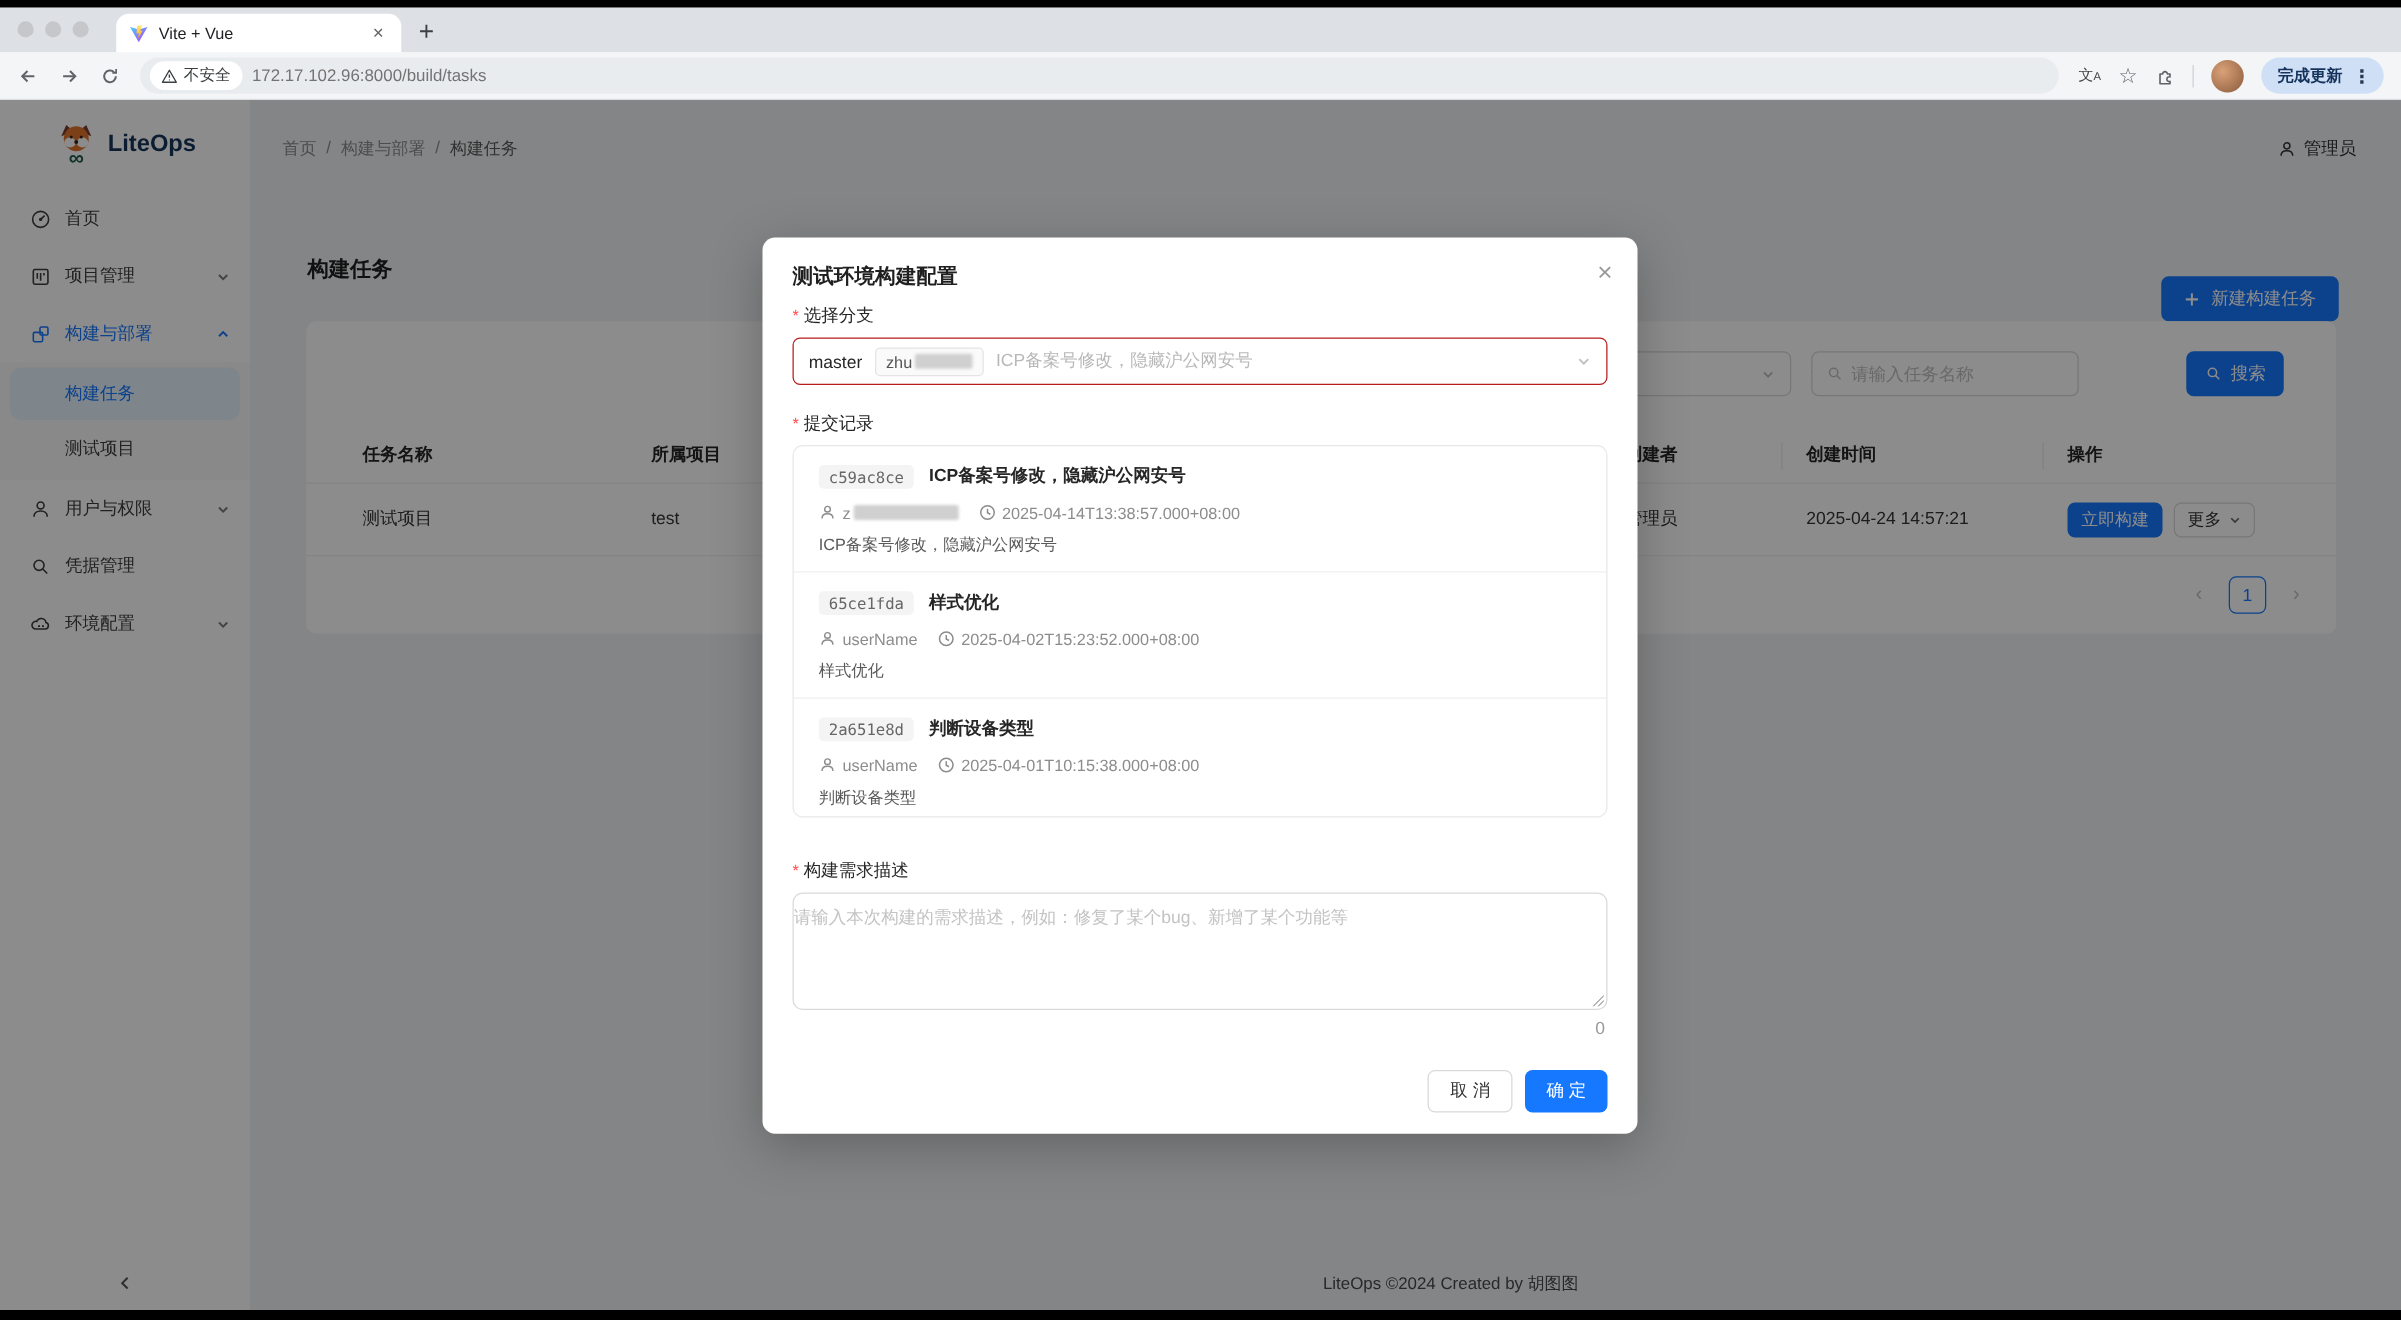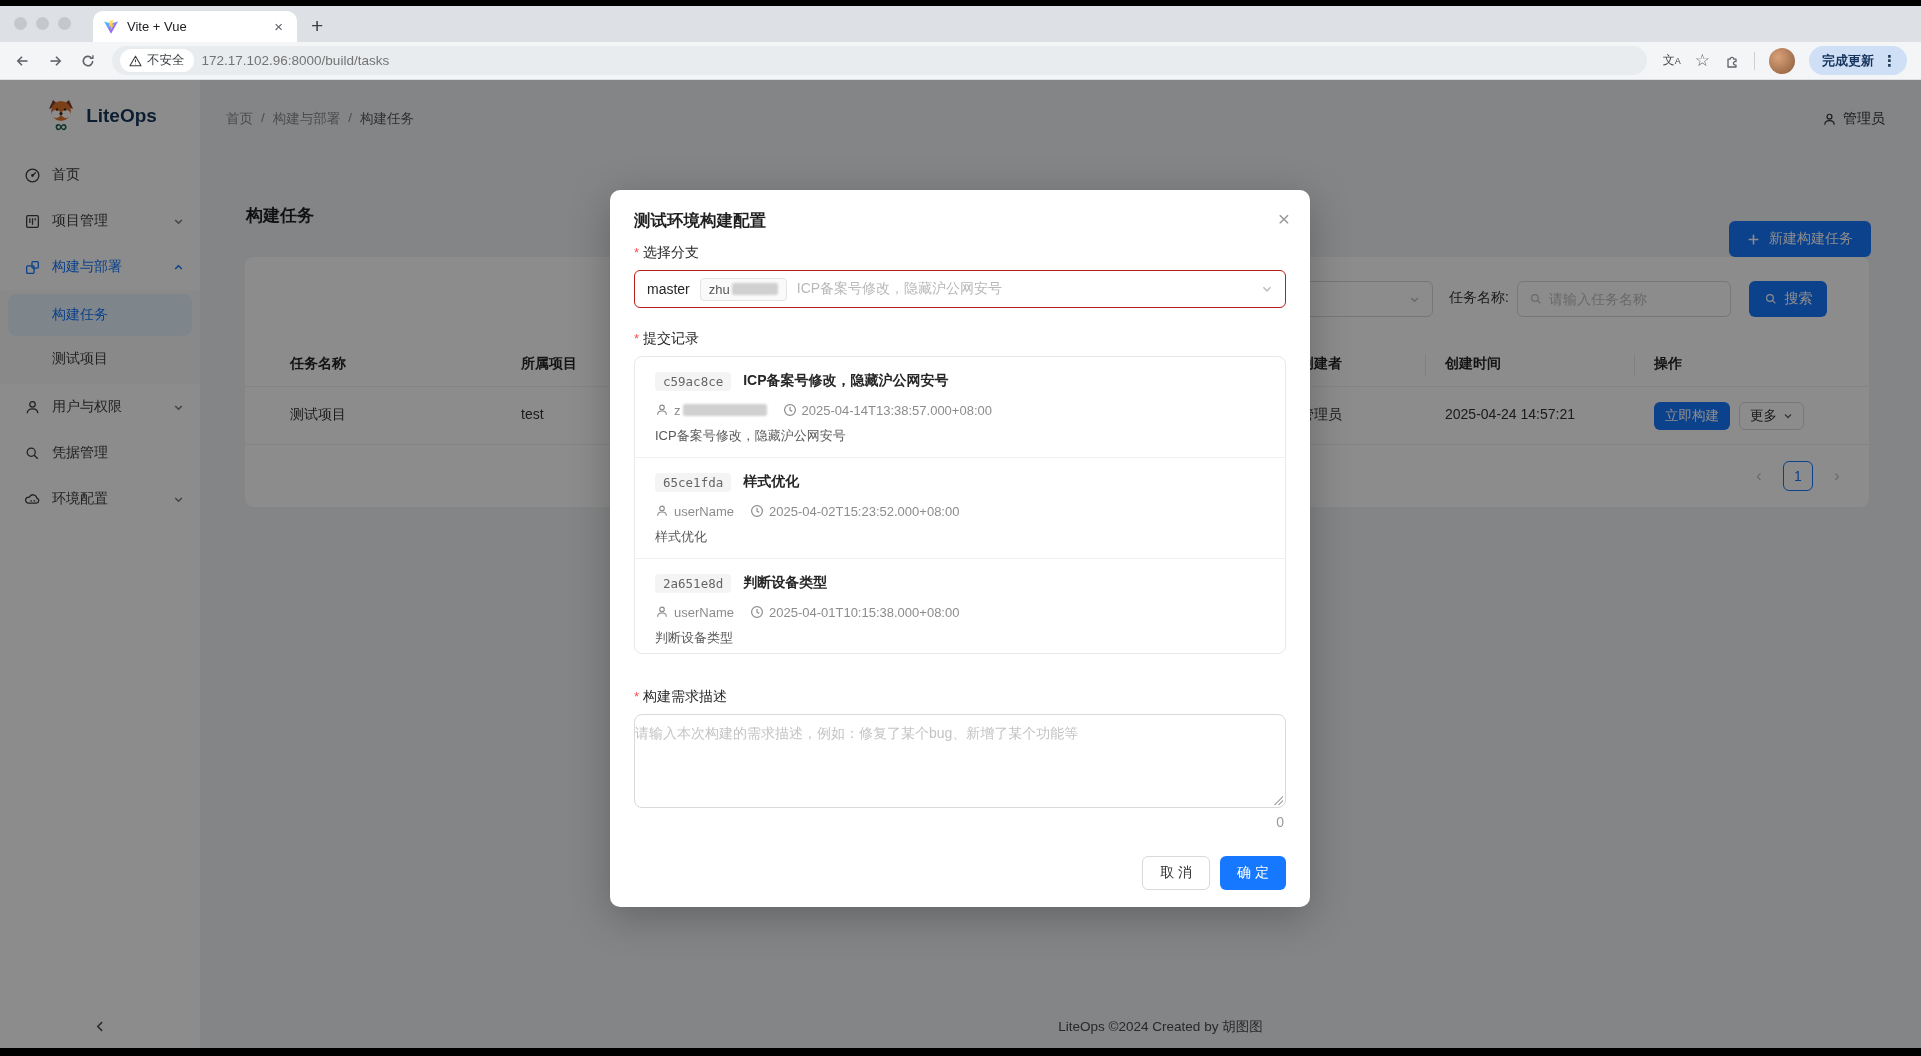--- a/index.html
+++ b/index.html
@@ -12,21 +12,21 @@
   svg { display:block; }
 
   
   .strip-top { position:absolute; top:0; left:0; width:100%; height:6px; background:#000; z-index:40; }
   .strip-bottom { position:absolute; bottom:0; left:0; width:100%; height:8px; background:#000; z-index:40; }
 
   
   .tabbar { position:absolute; top:6px; left:0; right:0; height:36px; background:#dde1e6; display:flex; align-items:flex-end; z-index:5; }
   .traffic { display:flex; gap:9px; margin:0 8px 12px 14px; }
   .traffic span { width:13px; height:13px; border-radius:50%; background:#c5c7ca; }
-  .tab { width:204px; height:31px; background:#fff; border-radius:10px 10px 0 0; display:flex; align-items:center; padding:0 10px; margin-left:14px; }
+  .tab { width:228px; height:31px; background:#fff; border-radius:10px 10px 0 0; display:flex; align-items:center; padding:0 10px; margin-left:14px; }
   .tab-title { flex:1; font-size:13px; color:#202124; margin-left:8px; white-space:nowrap; overflow:hidden; }
   .tab-close { color:#5f6368; font-size:15px; line-height:1; padding:2px 4px; }
   .newtab { color:#3c4043; font-size:21px; margin:0 0 6px 14px; line-height:1; }
 
   .toolbar { position:absolute; top:42px; left:0; right:0; height:38px; background:#f4f5f7; border-bottom:1px solid #dcdfe3; display:flex; align-items:center; padding:0 14px; gap:16px; z-index:5; }
   .navicon { color:#5f6368; display:flex; align-items:center; }
   .omnibox { flex:1; height:29px; background:#e9ecef; border-radius:15px; display:flex; align-items:center; padding:0 6px 0 8px; gap:8px; min-width:0; }
   .chip { background:#fff; border-radius:12px; padding:3px 9px; display:flex; align-items:center; gap:5px; font-size:12.5px; color:#3c4043; }
   .url { font-size:13.5px; color:#737373; white-space:nowrap; }
   .tb-right { display:flex; align-items:center; gap:14px; }
@@ -58,21 +58,21 @@
   .main { position:absolute; top:0; left:200px; right:0; bottom:0; }
   .crumb-row { position:absolute; top:30px; left:26px; display:flex; gap:8px; color:#8c8c8c; font-size:13.5px; }
   .crumb-row .last { color:#595959; }
   .user-chip { position:absolute; top:30px; right:36px; display:flex; align-items:center; gap:6px; color:#333; }
   .page-title { position:absolute; top:124px; left:46px; font-size:17px; font-weight:600; color:#1f1f1f; }
   .new-btn { position:absolute; top:141px; right:50px; height:36px; background:#1677ff; color:#fff; border:none; border-radius:6px; display:flex; align-items:center; gap:9px; padding:0 18px; font-size:14px; }
 
   .card { position:absolute; top:177px; left:45px; width:1624px; height:250px; background:#fff; border-radius:8px; }
   .filter-select { position:absolute; top:24px; left:1000px; width:188px; height:36px; border:1px solid #d9d9d9; border-radius:6px; background:#fff; display:flex; align-items:center; justify-content:flex-end; padding-right:12px; color:#bfbfbf; }
   .filter-label { position:absolute; top:32px; left:1204px; color:#333; }
-  .filter-input { position:absolute; top:24px; left:1272px; width:214px; height:36px; border:1px solid #d9d9d9; border-radius:6px; display:flex; align-items:center; gap:6px; padding:0 11px; color:#bfbfbf; background:#fff; }
+  .filter-input { position:absolute; top:24px; left:1204px; width:214px; height:36px; border:1px solid #d9d9d9; border-radius:6px; display:flex; align-items:center; gap:6px; padding:0 11px; color:#bfbfbf; background:#fff; }
   .filter-input input { border:none; outline:none; width:100%; font-size:14px; font-family:inherit; color:#333; }
   .filter-input input::placeholder { color:#bfbfbf; }
   .search-btn { position:absolute; top:24px; left:1504px; width:78px; height:36px; background:#1677ff; border:none; border-radius:6px; color:#fff; display:flex; align-items:center; justify-content:center; gap:7px; font-size:14px; }
 
   .thead { position:absolute; top:86px; left:0; right:0; height:44px; border-bottom:1px solid #f0f0f0; }
   .th { position:absolute; top:12px; font-weight:600; color:#262626; }
   .th-sep { position:absolute; top:11px; width:1px; height:22px; background:#ececec; }
   .trow { position:absolute; top:130px; left:0; right:0; height:58px; border-bottom:1px solid #f0f0f0; }
   .td { position:absolute; top:19px; color:#333; }
   .build-now-btn { position:absolute; top:15px; left:1409px; height:28px; padding:0 11px; background:#1677ff; color:#fff; border:none; border-radius:6px; font-size:13.5px; }

